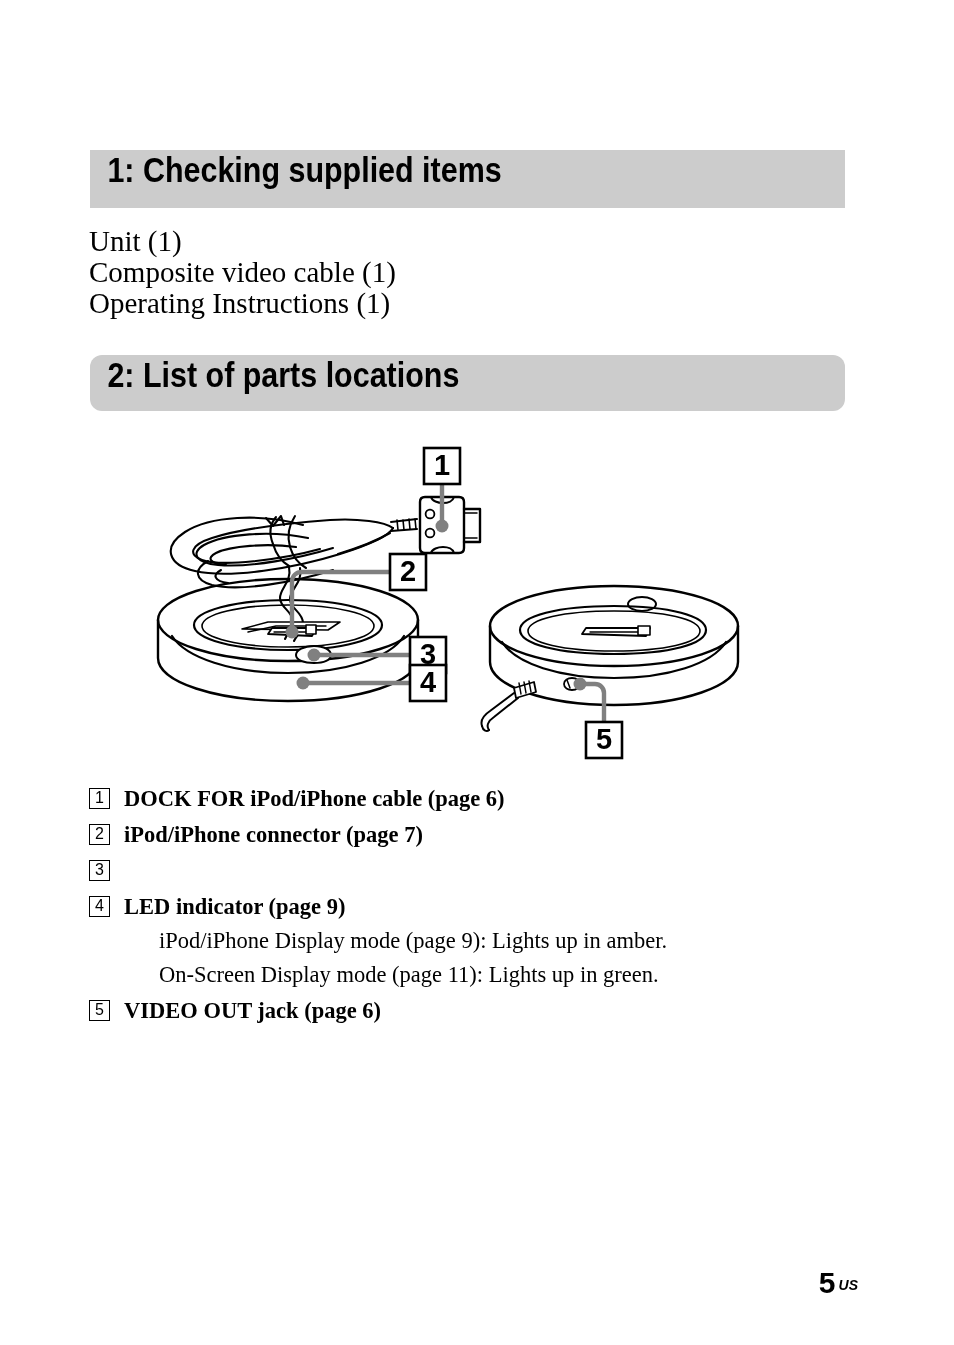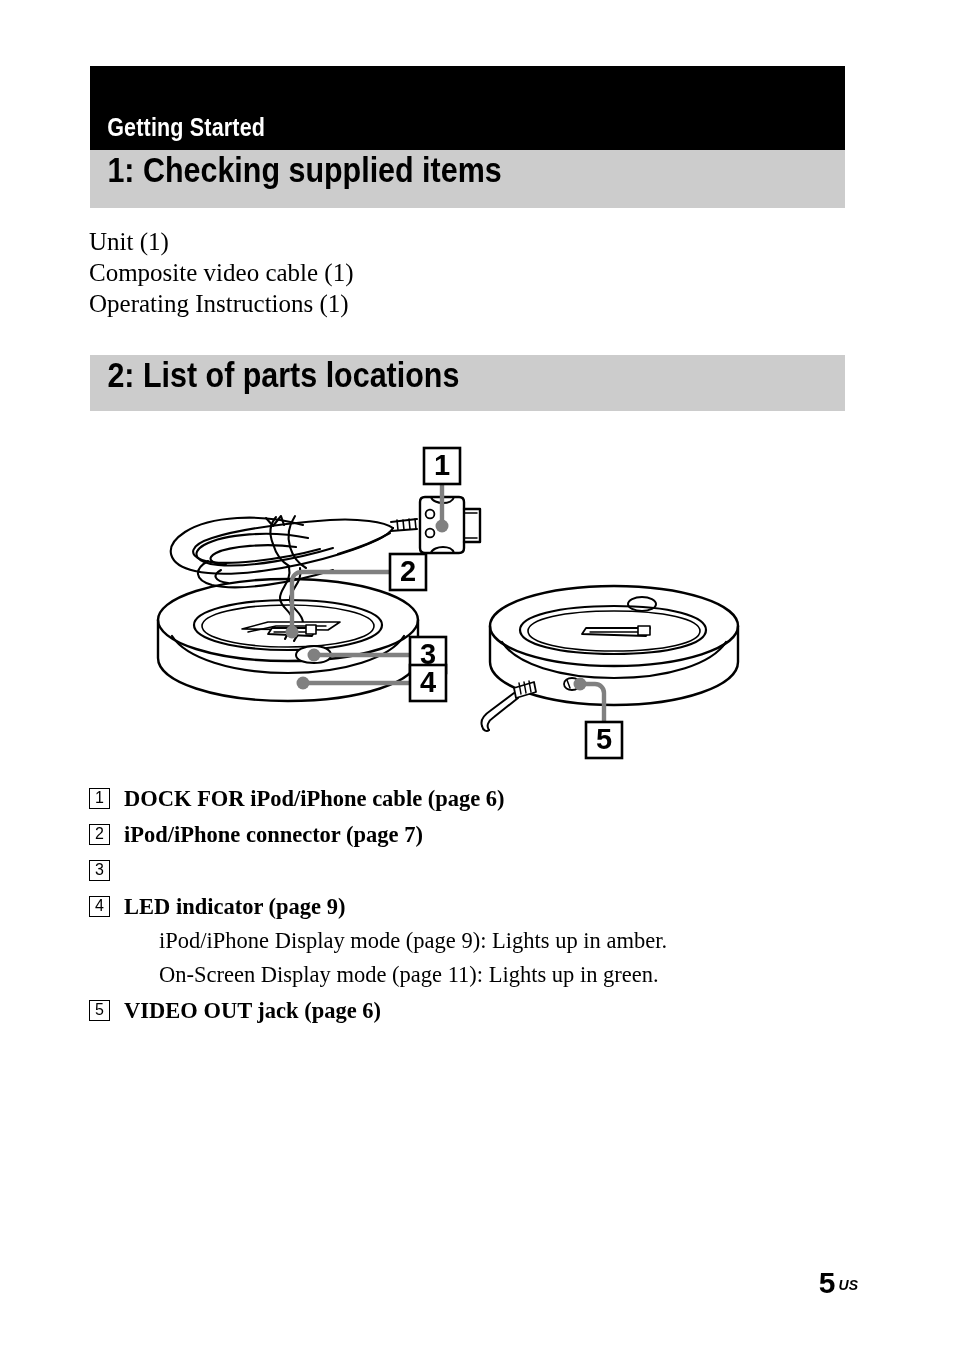--- a/index.html
+++ b/index.html
@@ -47,39 +47,39 @@
 
   
   .section-bar {
     position: absolute;
     left: 90px;
     width: 755px;
     background: #cccccc;
     display: flex;
   }
   .section-bar.one { top: 150px; height: 58px; }
-  .section-bar.two { top: 355px; height: 56px; }
+  .section-bar.two { top: 355px; height: 56px; border-radius: 12px; }
   .section-title {
     font-family: "Liberation Sans Narrow", "Liberation Sans", sans-serif;
     font-weight: bold;
     font-size: 35px;
     color: #000000;
     padding-left: 20px;
     letter-spacing: 0px;
     transform: scaleX(0.87);
     transform-origin: left center;
     white-space: nowrap;
   }
 
   
   .supplied-list {
     position: absolute;
     left: 89px;
     top: 226px;
-    font-size: 25px;
+    font-size: 29px;
     line-height: 31px;
     font-family: Liberation Serif, serif;
   }
   .supplied-list div { white-space: nowrap; }
 
   
   .illustration {
     position: absolute;
     left: 90px;
     top: 430px;
@@ -149,23 +149,20 @@
     font-weight: bold;
     margin-left: 3px;
     margin-top: 2px;
   }
 </style>
 </head>
 <body>
 
 <div class="page">
 
-  <div class="running-head">
-    <div class="running-head-text">Getting Started</div>
-  </div>
 
   <div class="section-bar one">
     <div class="section-title">1: Checking supplied items</div>
   </div>
 
   <div class="supplied-list">
     <div>Unit (1)</div>
     <div>Composite video cable (1)</div>
     <div>Operating Instructions (1)</div>
   </div>

